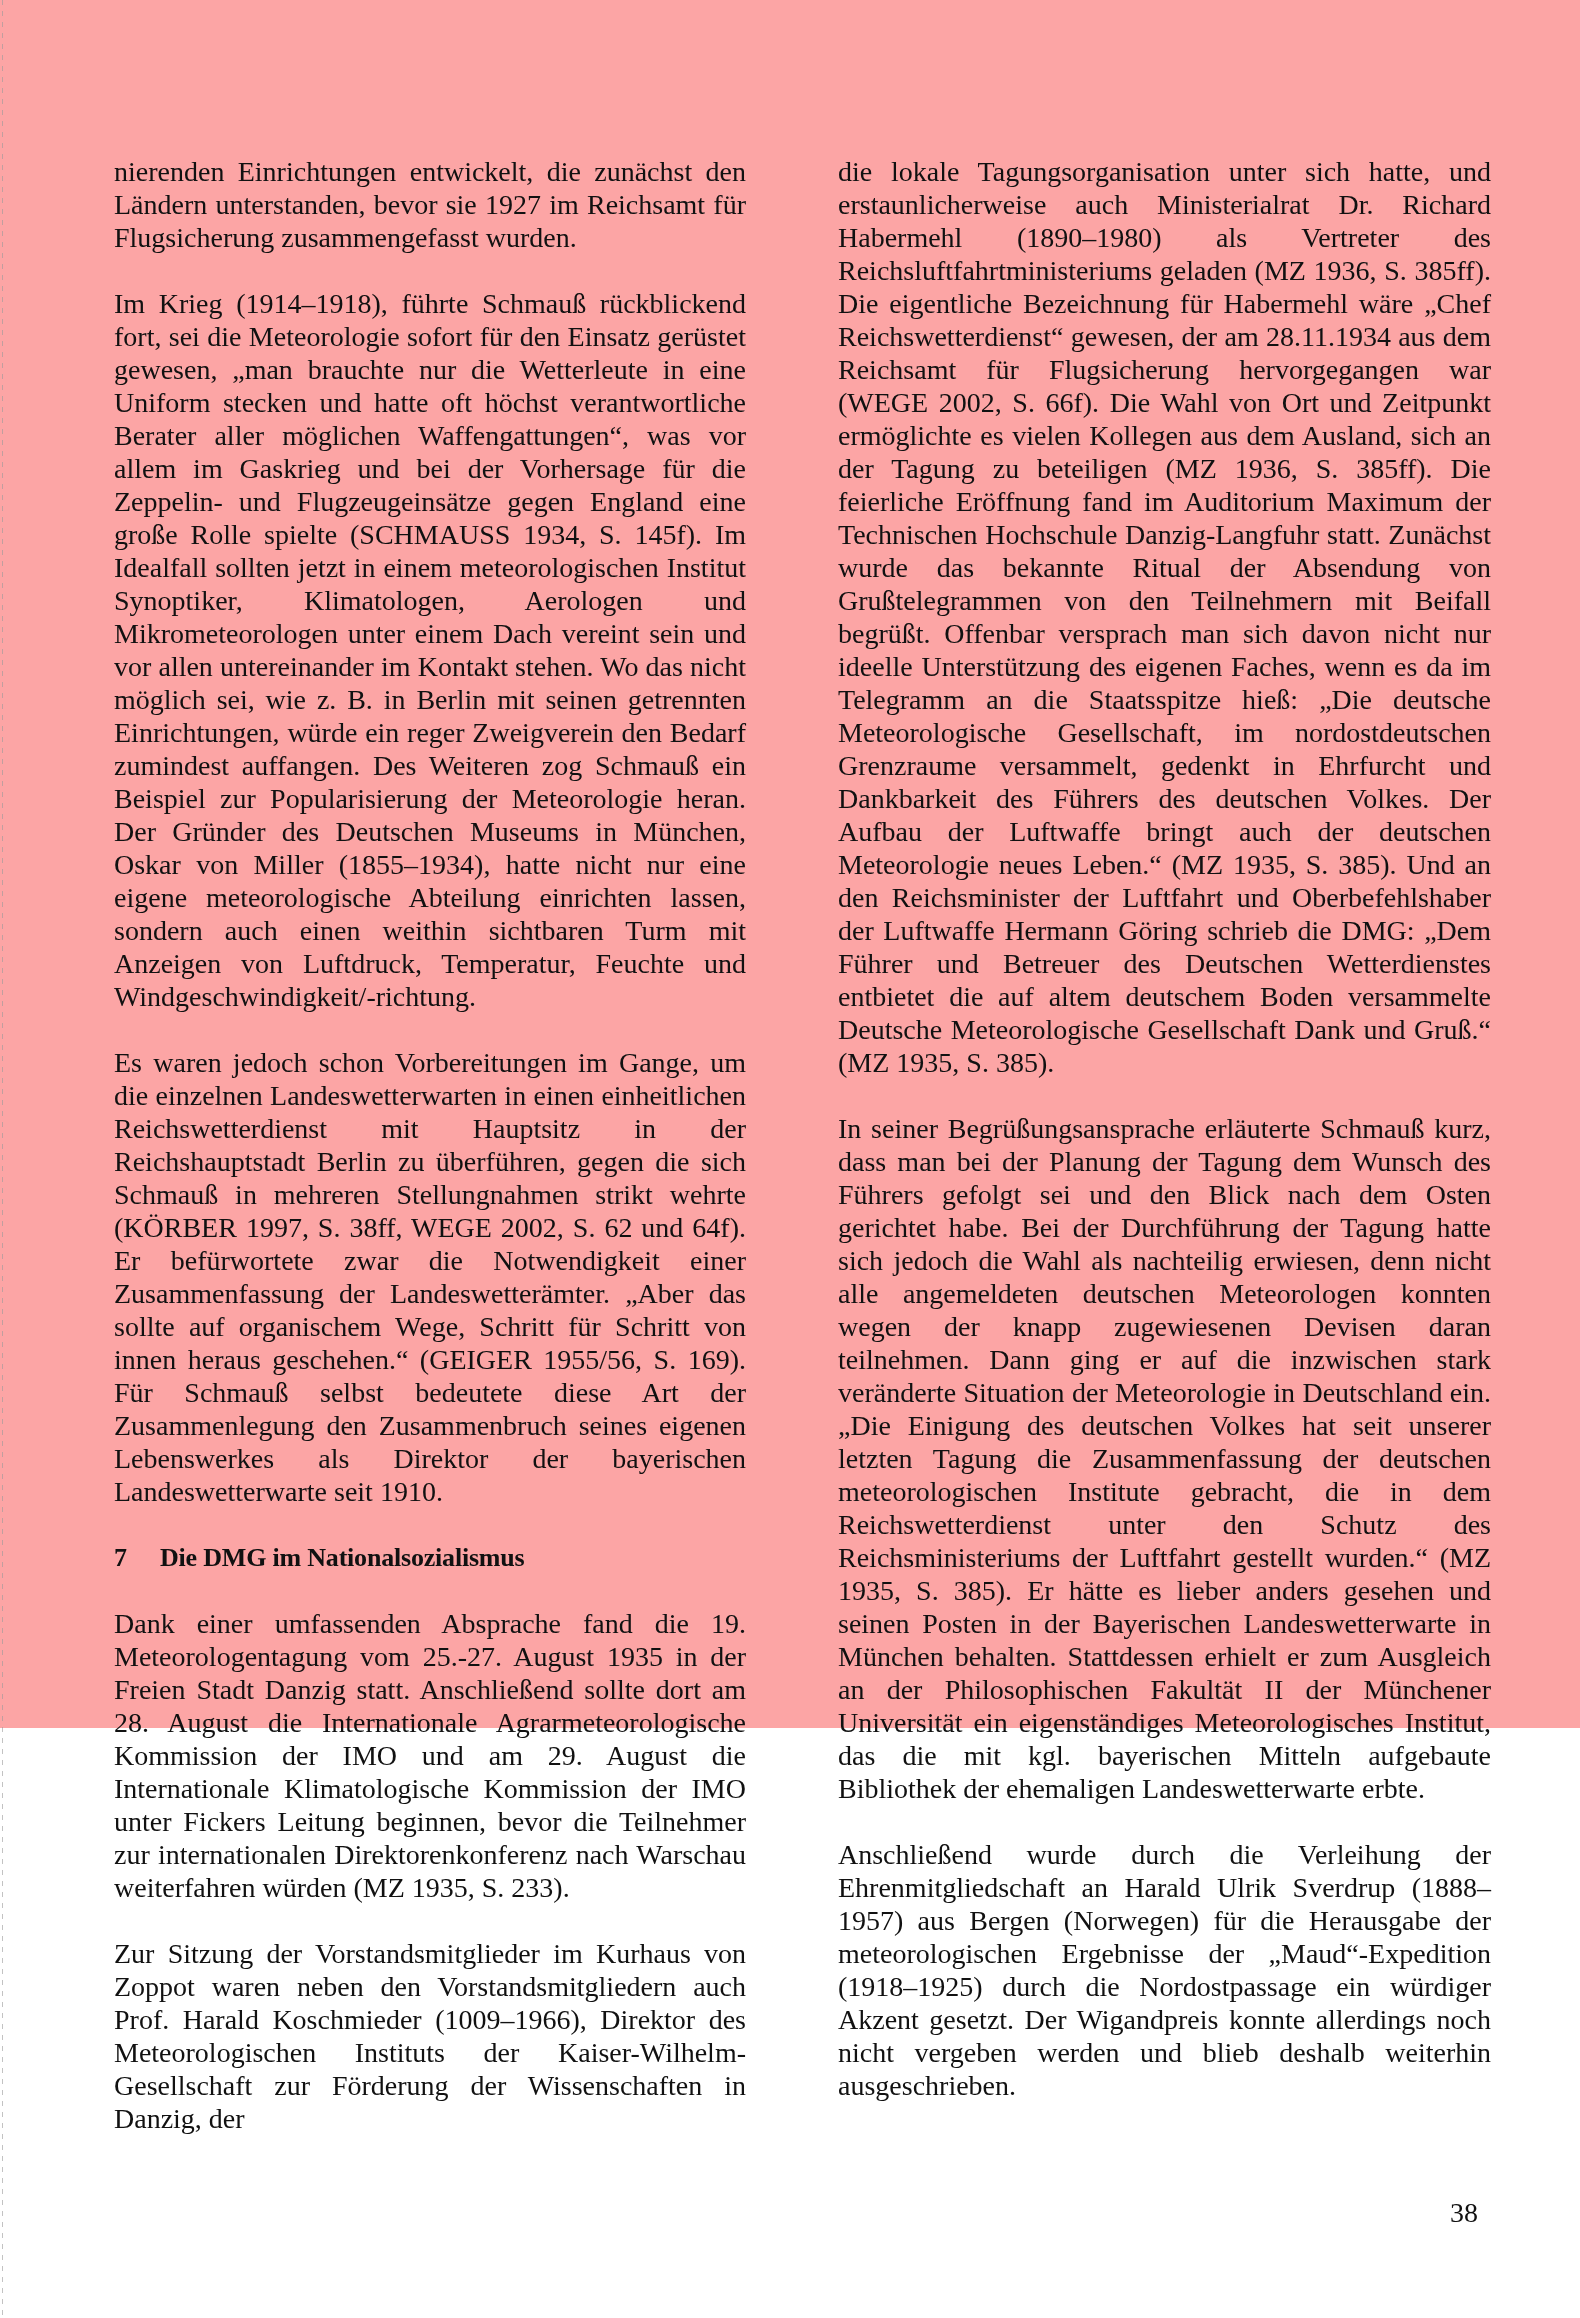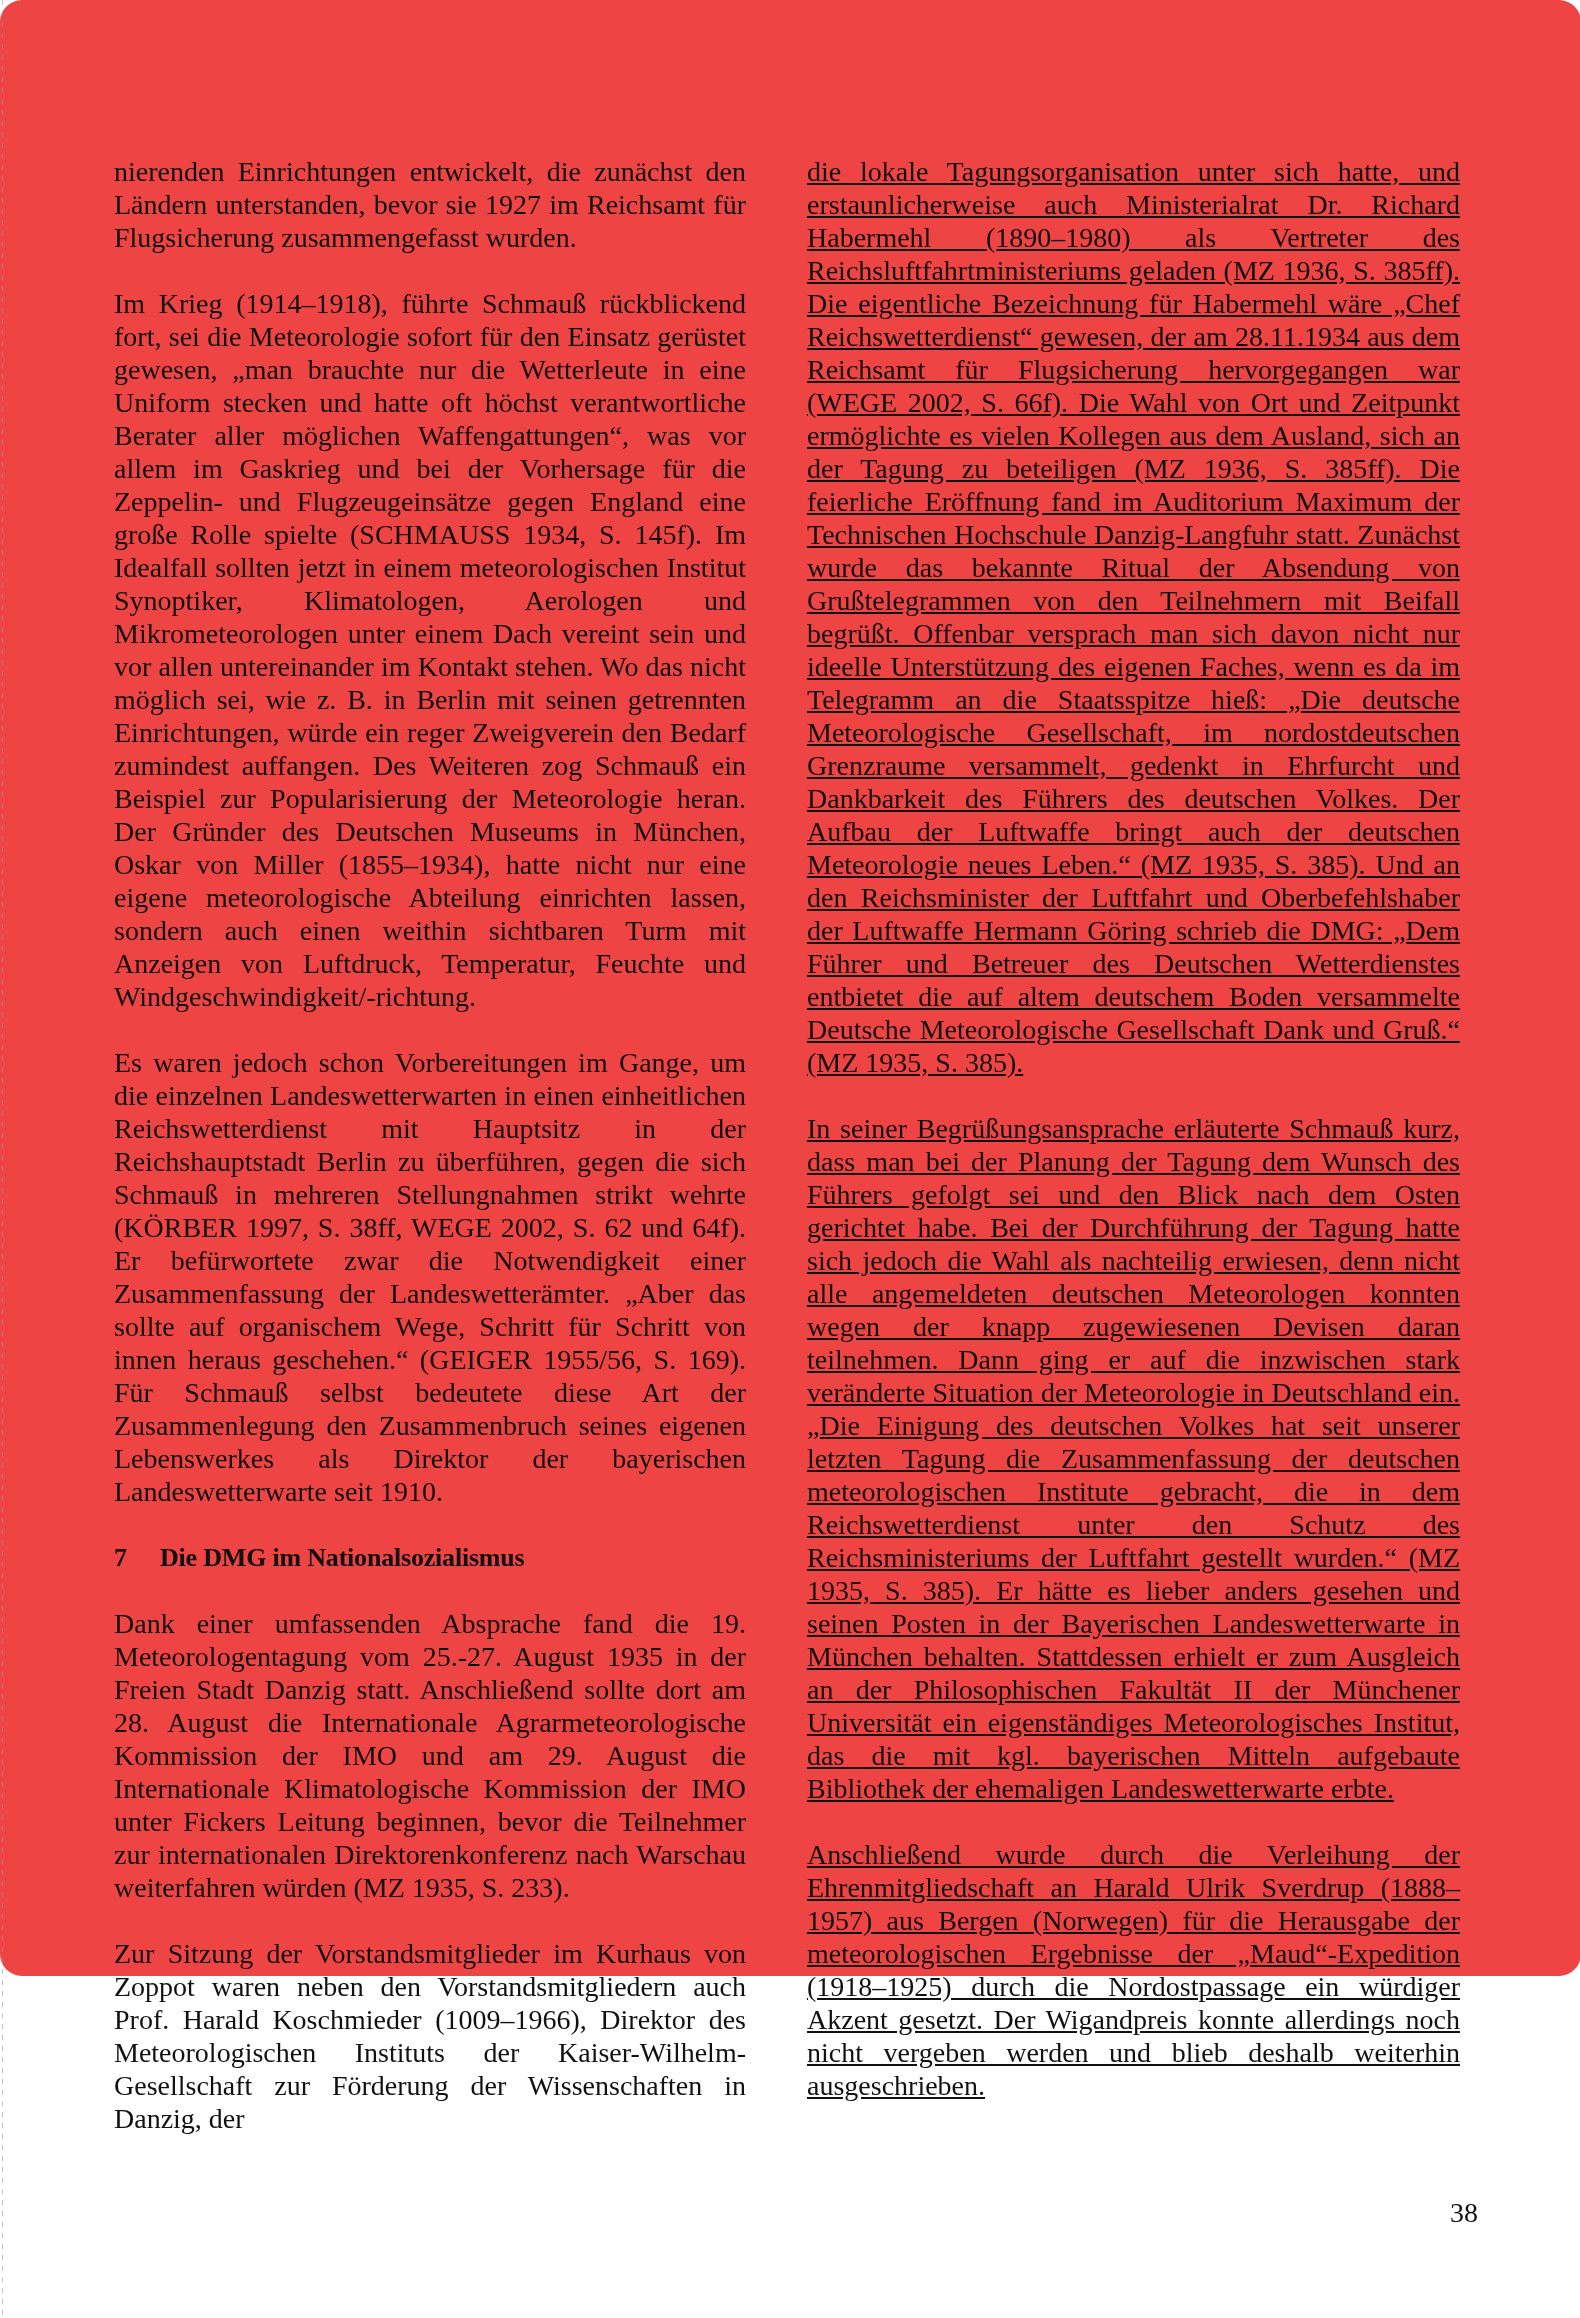--- a/index.html
+++ b/index.html
@@ -1,34 +1,33 @@
 <!DOCTYPE html>
 <html style="font-size:12.6px"><head>
 <meta charset="utf-8">
 <style>
   html, body { margin: 0; padding: 0; background: #ffffff; }
   body { width: 1581px; height: 2319px; position: relative; overflow: hidden; }
   .page {
-    position: absolute; left: 0; top: 0; width: 1581px; height: 1976px;
-    background: #ef4444; color: #111111;
+    position: absolute; left: 0; top: 0; width: 1581px; height: 1728px;
+    background: #fca5a5; color: #111111;
     font-family: "Liberation Serif", "DejaVu Serif", serif;
-    border-radius: 22px;
   }
   .edge {
     position: absolute; left: 1.6px; top: 0; width: 1.6px; height: 2319px;
     background: repeating-linear-gradient(to bottom, #9a9a9a 0 4.7px, transparent 4.7px 11px);
     opacity: 0.6;
   }
   .col {
     position: absolute; top: 155px; width: 632px;
     font-size: 28px; line-height: 33px;
     text-align: justify; hyphens: manual;
   }
   .col.left { left: 114px; }
-  .col.right { left: 807px; width: 653px; text-decoration: underline; }
+  .col.right { left: 838px; width: 653px; }
   .col p { margin: 0 0 33px 0; }
   .heading {
     font-weight: bold; font-size: 26px; line-height: 33px;
     margin: 33px 0 33px 0; text-align: left;
     letter-spacing: -0.2px;
   }
   .heading .num { display: inline-block; width: 46px; }
   .page-number {
     position: absolute; left: 1415px; top: 2197px; width: 63px;
     text-align: right; font-size: 28px;

